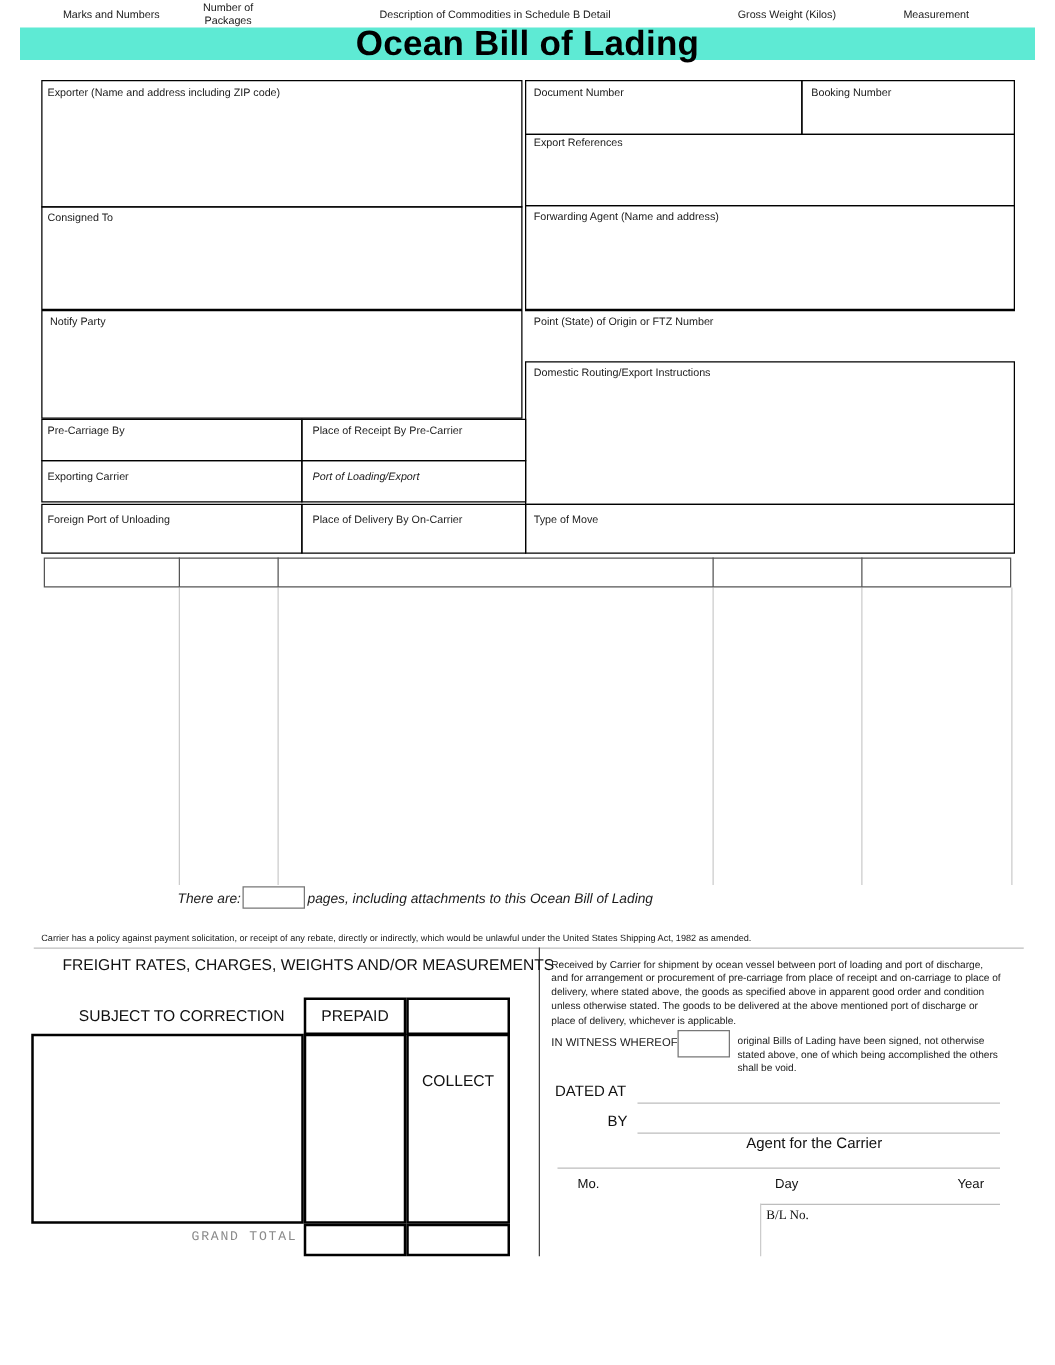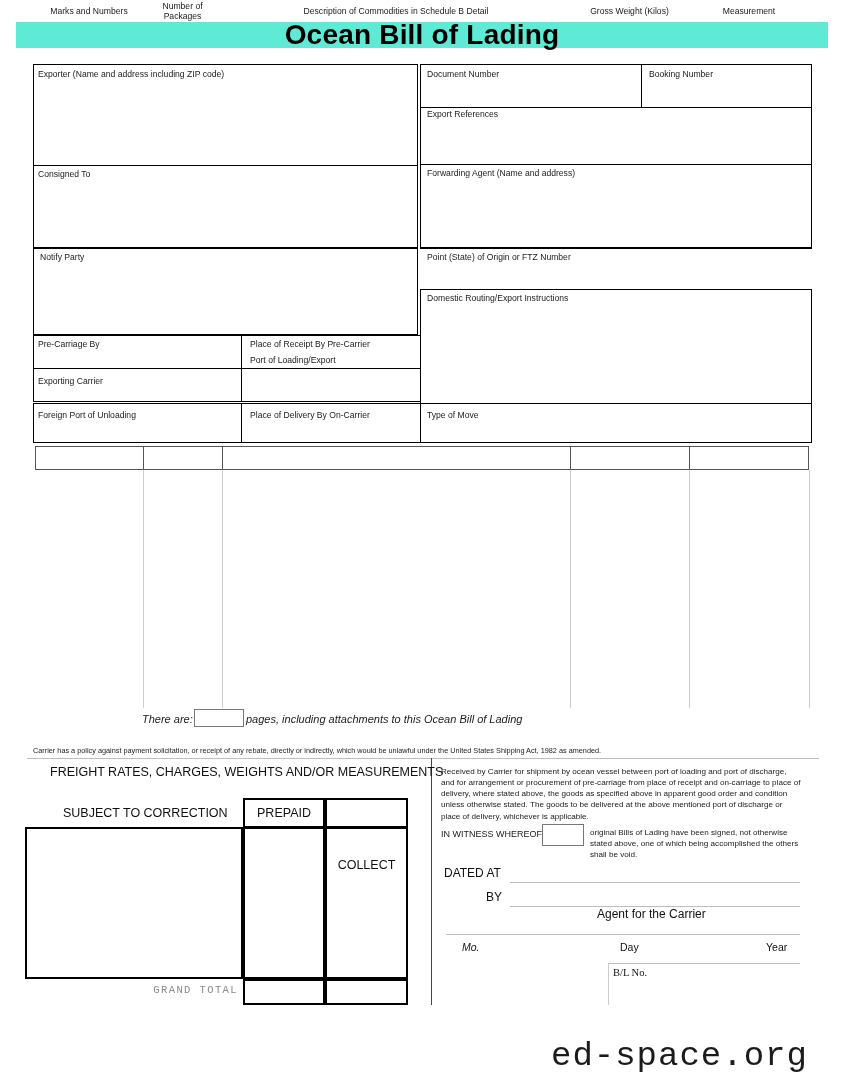--- a/index.html
+++ b/index.html
@@ -261,21 +261,21 @@
   <div class="box" style="left:33px; top:335px; width:209px; height:34px;"></div>
   <div class="box-label" style="left:38px; top:340px;">Pre-Carriage By</div>
 
   <div class="box" style="left:241px; top:335px; width:180px; height:34px;"></div>
   <div class="box-label" style="left:250px; top:340px;">Place of Receipt By Pre-Carrier</div>
 
   <div class="box" style="left:33px; top:368px; width:209px; height:34px;"></div>
   <div class="box-label" style="left:38px; top:377px;">Exporting Carrier</div>
 
   <div class="box" style="left:241px; top:368px; width:180px; height:34px;"></div>
-  <div class="box-label" style="left:250px; top:356px;">Port of Loading/Export</div>
+  <div class="box-label" style="left:250px; top:377px;font-style:italic;">Port of Loading/Export</div>
 
   <div class="box" style="left:33px; top:403px; width:209px; height:40px;"></div>
   <div class="box-label" style="left:38px; top:411px;">Foreign Port of Unloading</div>
 
   <div class="box" style="left:241px; top:403px; width:180px; height:40px;"></div>
   <div class="box-label" style="left:250px; top:411px;">Place of Delivery By On-Carrier</div>
 
   <div class="box" style="left:420px; top:403px; width:392px; height:40px;"></div>
   <div class="box-label" style="left:427px; top:411px;">Type of Move</div>
 
@@ -356,28 +356,27 @@
   <div class="hline-soft" style="left:510px; top:882px; width:290px;"></div>
   <div class="plain" style="left:514px; top:869px; font-size:10px;"></div>
 
   <div class="sig-label" style="left:486px; top:890px;">BY</div>
   <div class="hline-soft" style="left:510px; top:906px; width:290px;"></div>
   <div class="plain" style="left:514px; top:893px; font-size:10px;"></div>
 
   <div class="sig-label" style="left:597px; top:907px;">Agent for the Carrier</div>
 
   <div class="hline-soft" style="left:446px; top:934px; width:354px;"></div>
-  <div class="sig-small" style="left:462px; top:941px;font-style:italic;">Mo.</div>
+  <div class="sig-small" style="left:462px; top:941px;">Mo.</div>
   <div class="sig-small" style="left:620px; top:941px;">Day</div>
   <div class="sig-small" style="left:766px; top:941px;">Year</div>
 
   <div class="plain" style="left:462px; top:960px; font-size:10px;"></div>
   <div class="plain" style="left:620px; top:960px; font-size:10px;"></div>
   <div class="plain" style="left:766px; top:960px; font-size:10px;"></div>
 
   <div class="hline-soft" style="left:608px; top:963px; width:192px;"></div>
   <div class="vline-soft" style="left:608px; top:963px; height:42px;"></div>
   <div class="bl-no" style="left:613px; top:967px;">B/L No.</div>
   <div class="plain" style="left:660px; top:968px; font-size:10px;"></div>
 
-  <div class="watermark" style="left:551px; top:1037px;">ed-space.org</div>
 
 </div>
 
 </body></html>

